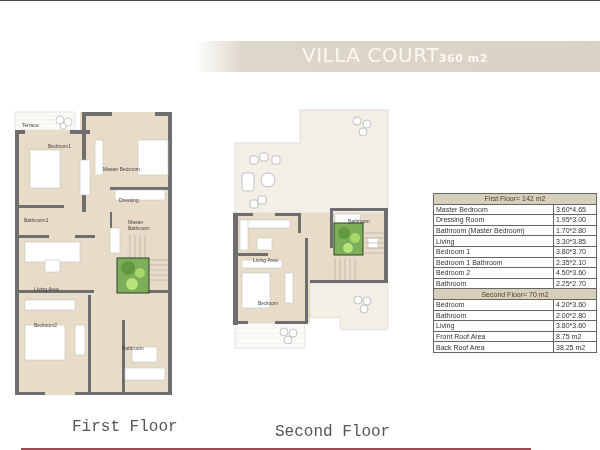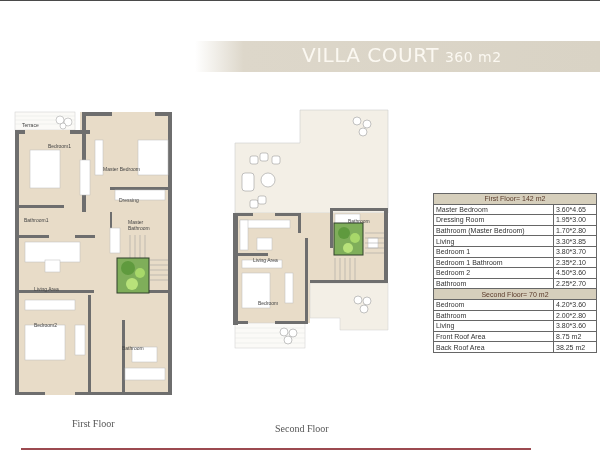--- a/index.html
+++ b/index.html
@@ -1,23 +1,23 @@
 <!DOCTYPE html>
 <html><head>
 <meta charset="utf-8">
 <style>
   html,body{margin:0;padding:0;}
   body{width:600px;height:450px;background:#ffffff;position:relative;overflow:hidden;font-family:"Liberation Sans",sans-serif;}
   .topline{position:absolute;left:0;top:0;width:600px;height:1px;background:#4a4a4a;}
   .banner{position:absolute;left:195px;top:41px;width:405px;height:31px;
     background:linear-gradient(to right, rgba(216,210,196,0) 0%, #ddd7ca 12%, #d9d3c5 100%);}
   .banner-title{position:absolute;left:302px;top:43px;color:#fbf8f1;font-family:"DejaVu Sans",sans-serif;font-size:20px;letter-spacing:0.5px;white-space:nowrap;}
-  .banner-title .area{font-size:14px;margin-left:6px;}
+  .banner-title .area{font-size:11px;font-weight:bold;}
   .plan{position:absolute;}
-  .floor-label{position:absolute;font-family:Liberation Serif, serif;font-size:10px;color:#555;}
+  .floor-label{position:absolute;font-family:Liberation Mono, monospace;font-size:16px;color:#555;}
   .room-label{position:absolute;font-size:5px;color:#444;white-space:nowrap;}
   table.specs{position:absolute;left:433px;top:193px;width:164px;border-collapse:collapse;font-size:7px;color:#333;background:#fff;}
   table.specs td{border:1px solid #666;padding:0 2px;height:9.6px;line-height:9px;white-space:nowrap;}
   table.specs td.val{width:38px;}
   table.specs tr.hdr td{background:#d6cfbc;text-align:center;color:#5a3a2a;}
   .bottomline{position:absolute;left:21px;top:448px;width:510px;height:2px;background:#9c4a50;}
 </style>
 </head>
 <body>
 

